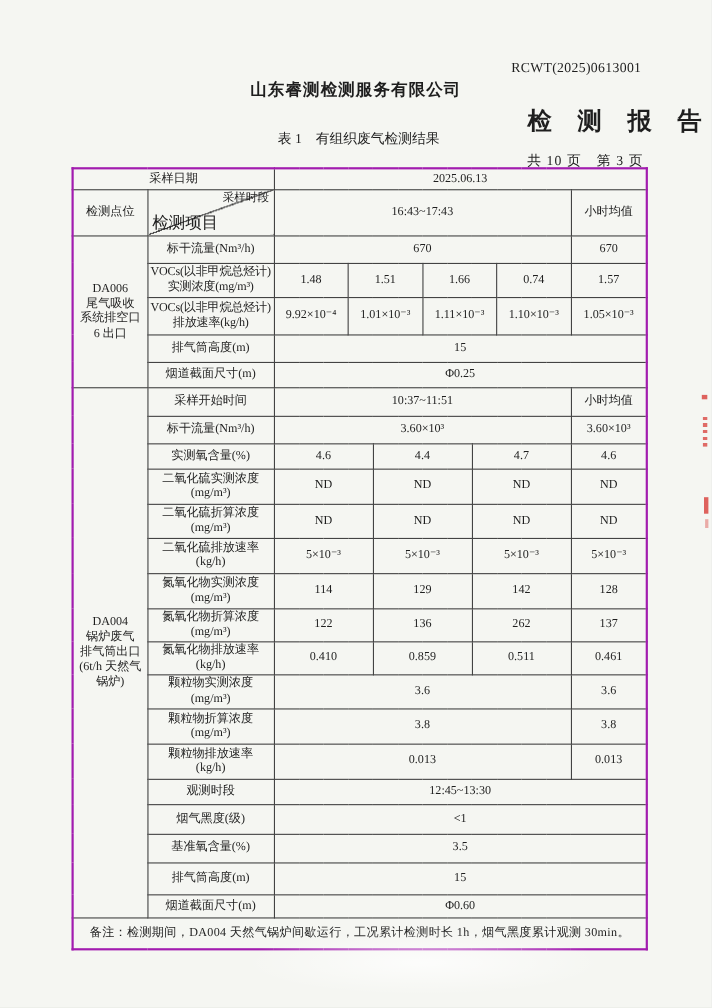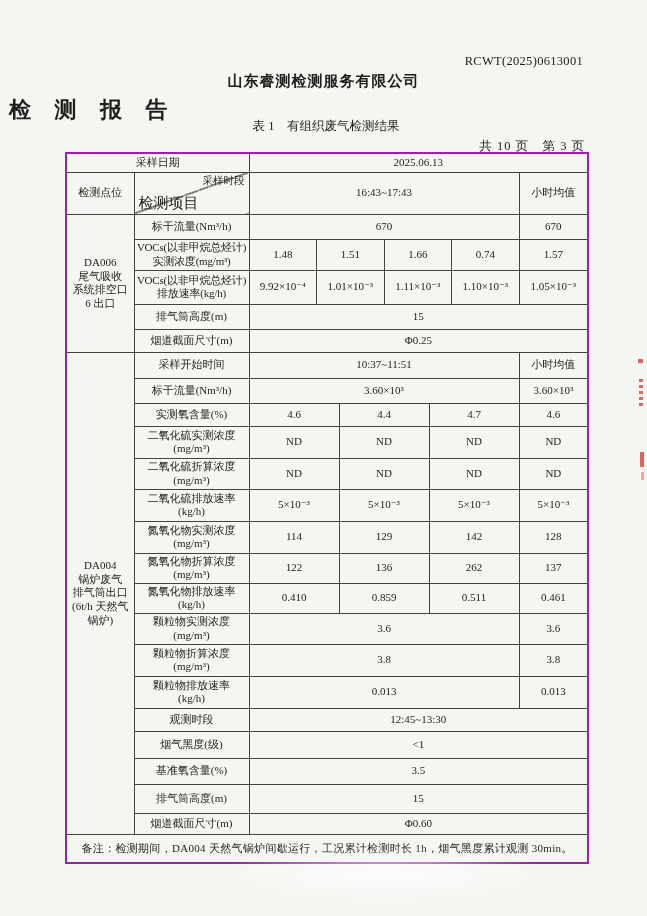--- a/index.html
+++ b/index.html
@@ -4,21 +4,21 @@
 <style>
   html,body{margin:0;padding:0;background:#e8e9e5;}
   .page{
     position:relative;width:647px;height:916px;margin:0 auto;
     background:#f5f6f2;overflow:hidden;
     font-family:"Liberation Serif","DejaVu Serif",serif;color:#1e1e1e;
   }
   .report-no{position:absolute;top:54px;right:64px;font-size:12.5px;letter-spacing:.3px;}
   .company{position:absolute;top:72px;left:0;width:100%;text-align:center;
     font-size:15px;font-weight:600;letter-spacing:1px;}
-  .title{position:absolute;top:95px;left:0;width:100%;text-align:left;
+  .title{position:absolute;top:95px;left:0;width:100%;text-align:right;
     font-size:22px;font-weight:bold;letter-spacing:9px;padding-left:9px;box-sizing:border-box;}
   .caption-row{position:absolute;top:118px;left:65px;width:522px;height:18px;font-size:12.5px;}
   .caption{position:absolute;left:0;width:100%;text-align:center;}
   .pages{position:absolute;right:2px;top:0;letter-spacing:1px;margin-top:20px;}
 
   table.rpt{
     position:absolute;left:65px;top:152px;width:522px;
     border-collapse:collapse;table-layout:fixed;
     border:2px solid #a21caf;
   }

